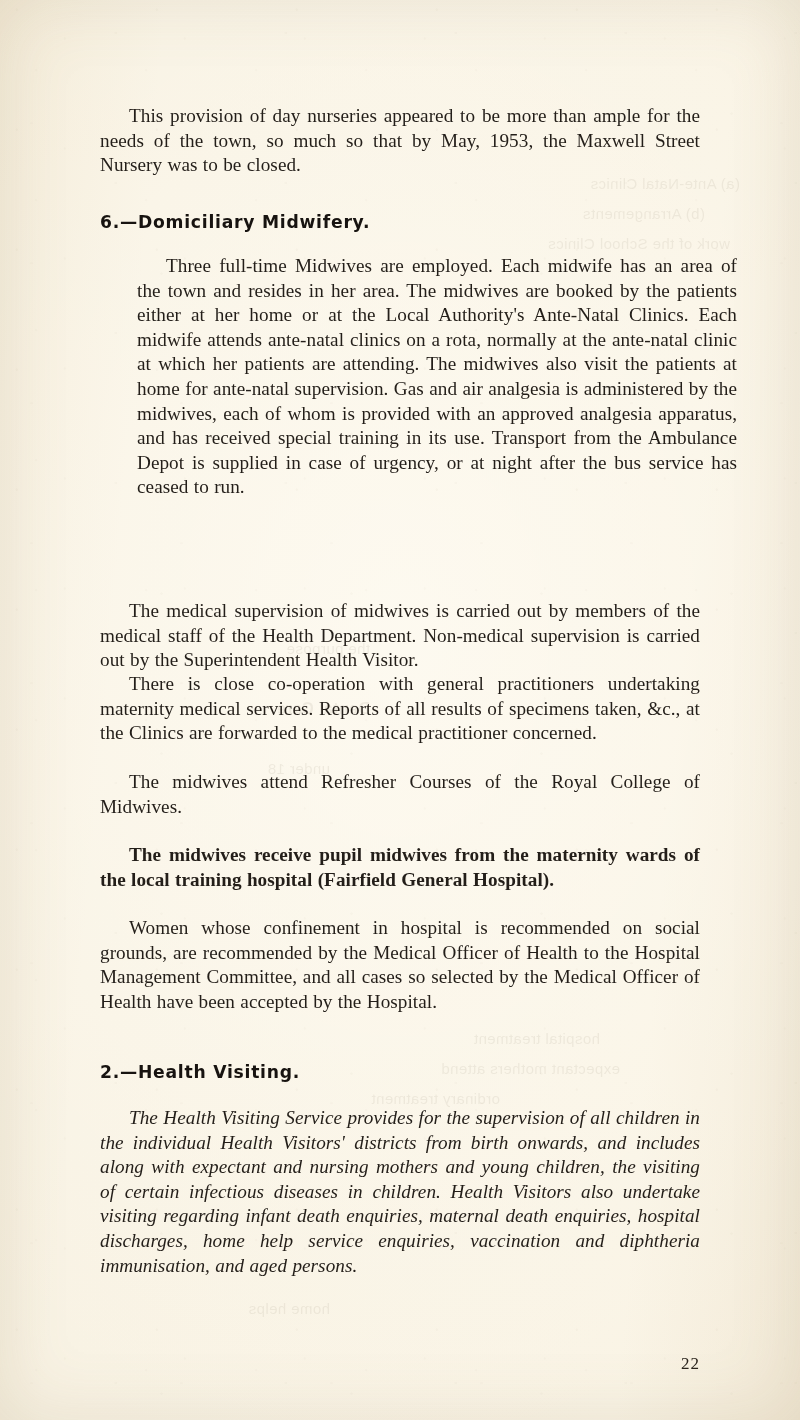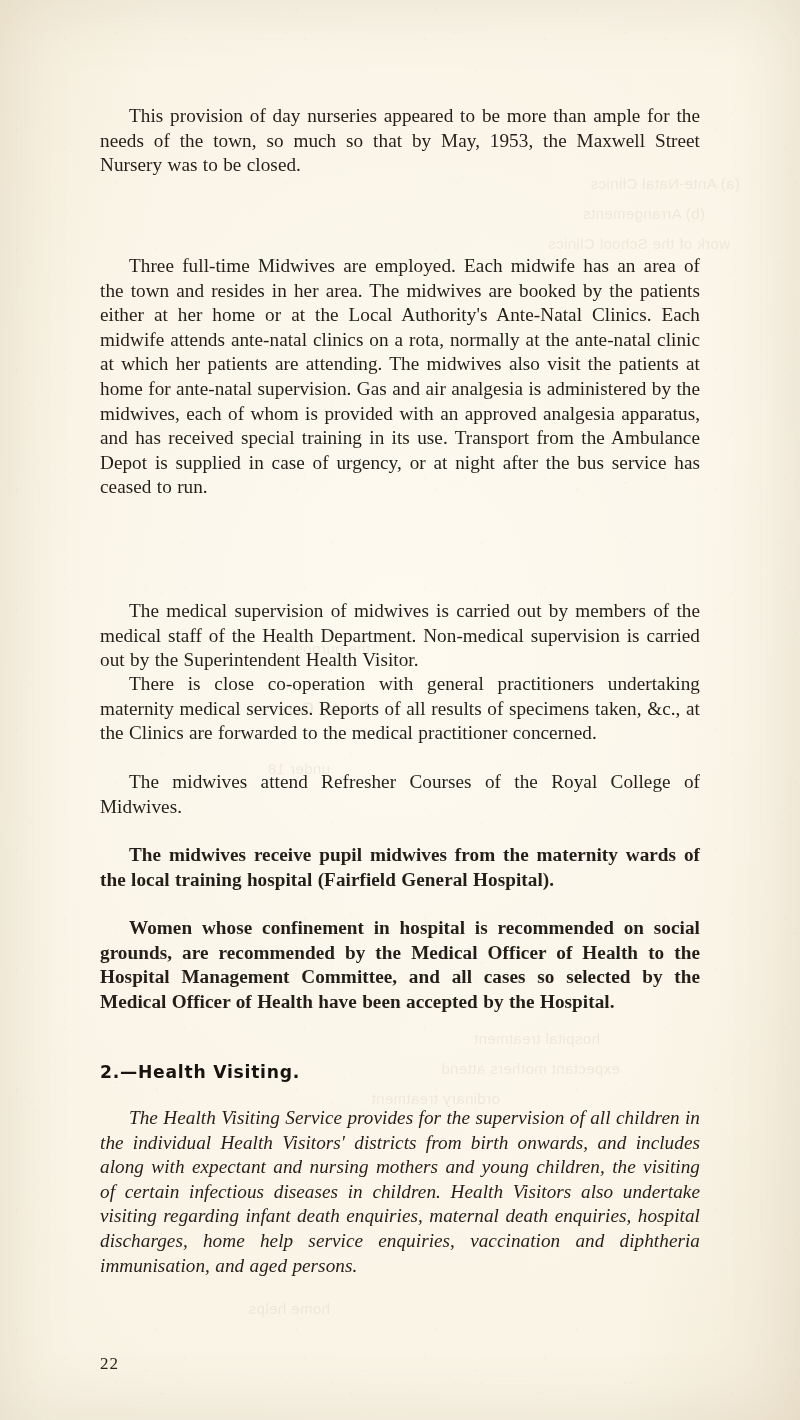--- a/index.html
+++ b/index.html
@@ -75,21 +75,21 @@
     white-space: nowrap;
   }
 
   .blk { position: absolute; left: 0; width: 600px; }
 
   .pageno {
     position: absolute;
     top: 1338px;
     left: 0;
     width: 600px;
-    text-align: left;
+    text-align: right;
     font-size: 17px;
     letter-spacing: 1px;
     color: #2a241d;
     font-family: "Liberation Serif", serif;
   }
 
   
   .grain {
     position: absolute;
     inset: 0;
@@ -128,42 +128,45 @@
   <div class="st-line" style="left:300px; top:1090px;">ordinary treatment</div>
   <div class="st-line" style="left:470px; top:1300px;">home helps</div>
 </div>
 
 <div class="content">
 
   <div class="blk" style="top:88px;">
     <p class="para">This provision of day nurseries appeared to be more than ample for the needs of the town, so much so that by May, 1953, the Maxwell Street Nursery was to be closed.</p>
   </div>
 
+  <div class="blk" style="top:196px;">
+    <h2 class="section">6.—Domiciliary Midwifery.</h2>
+  </div>
 
-  <div class="blk" style="top:238px;">
+  <div class="blk" style="top:238px;margin-left:37px;">
     <p class="para">Three full-time Midwives are employed. Each midwife has an area of the town and resides in her area. The midwives are booked by the patients either at her home or at the Local Authority's Ante-Natal Clinics. Each midwife attends ante-natal clinics on a rota, normally at the ante-natal clinic at which her patients are attending. The midwives also visit the patients at home for ante-natal supervision. Gas and air analgesia is administered by the midwives, each of whom is provided with an approved analgesia apparatus, and has received special training in its use. Transport from the Ambulance Depot is supplied in case of urgency, or at night after the bus service has ceased to run.</p>
   </div>
 
   <div class="blk" style="top:656px;">
     <p class="para">There is close co-operation with general practitioners undertaking maternity medical services. Reports of all results of specimens taken, &amp;c., at the Clinics are forwarded to the medical practitioner concerned.</p>
   </div>
 
   <div class="blk" style="top:583px;">
     <p class="para">The medical supervision of midwives is carried out by members of the medical staff of the Health Department. Non-medical supervision is carried out by the Superintendent Health Visitor.</p>
   </div>
 
   <div class="blk" style="top:754px;">
     <p class="para">The midwives attend Refresher Courses of the Royal College of Midwives.</p>
   </div>
 
   <div class="blk" style="top:827px;font-weight:bold;">
     <p class="para">The midwives receive pupil midwives from the maternity wards of the local training hospital (Fairfield General Hospital).</p>
   </div>
 
-  <div class="blk" style="top:900px;font-weight:bold;">
+  <div class="blk" style="top:900px;">
     <p class="para">Women whose confinement in hospital is recommended on social grounds, are recommended by the Medical Officer of Health to the Hospital Management Committee, and all cases so selected by the Medical Officer of Health have been accepted by the Hospital.</p>
   </div>
 
   <div class="blk" style="top:1046px;">
     <h2 class="section">2.—Health Visiting.</h2>
   </div>
 
   <div class="blk" style="top:1090px;font-style:italic;">
     <p class="para">The Health Visiting Service provides for the supervision of all children in the individual Health Visitors' districts from birth onwards, and includes along with expectant and nursing mothers and young children, the visiting of certain infectious diseases in children. Health Visitors also undertake visiting regarding infant death enquiries, maternal death enquiries, hospital discharges, home help service enquiries, vaccination and diphtheria immunisation, and aged persons.</p>
   </div>

